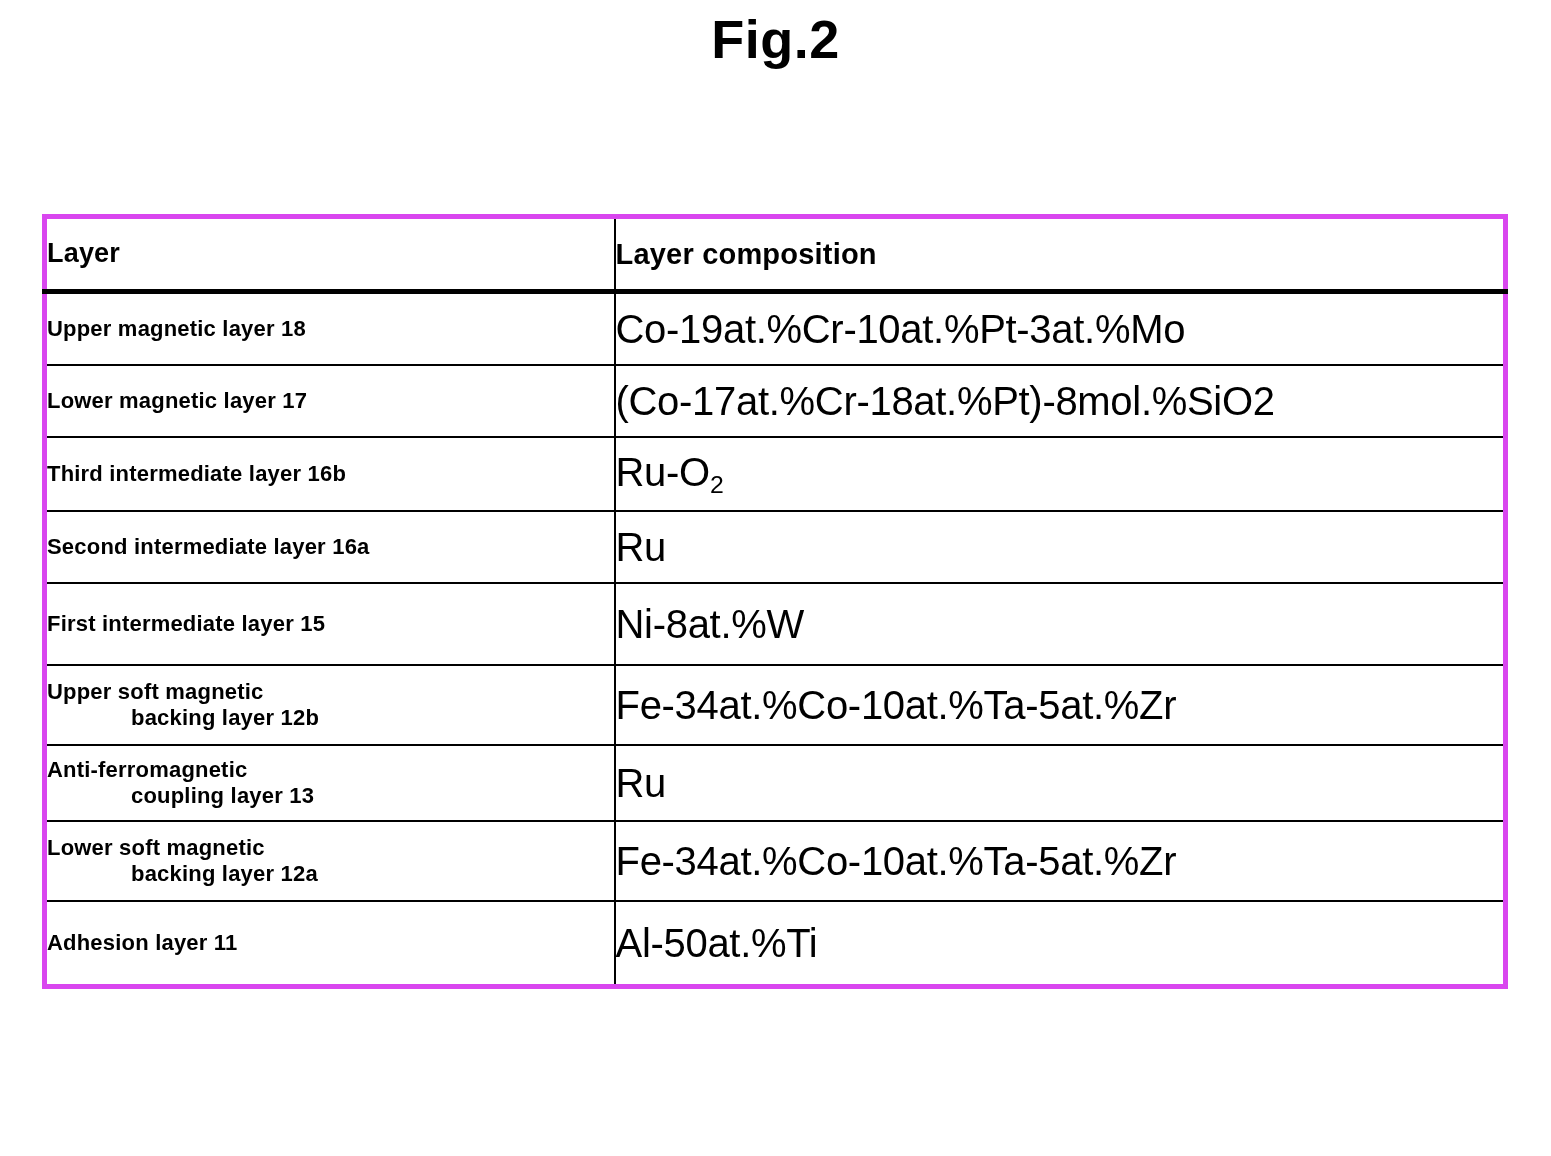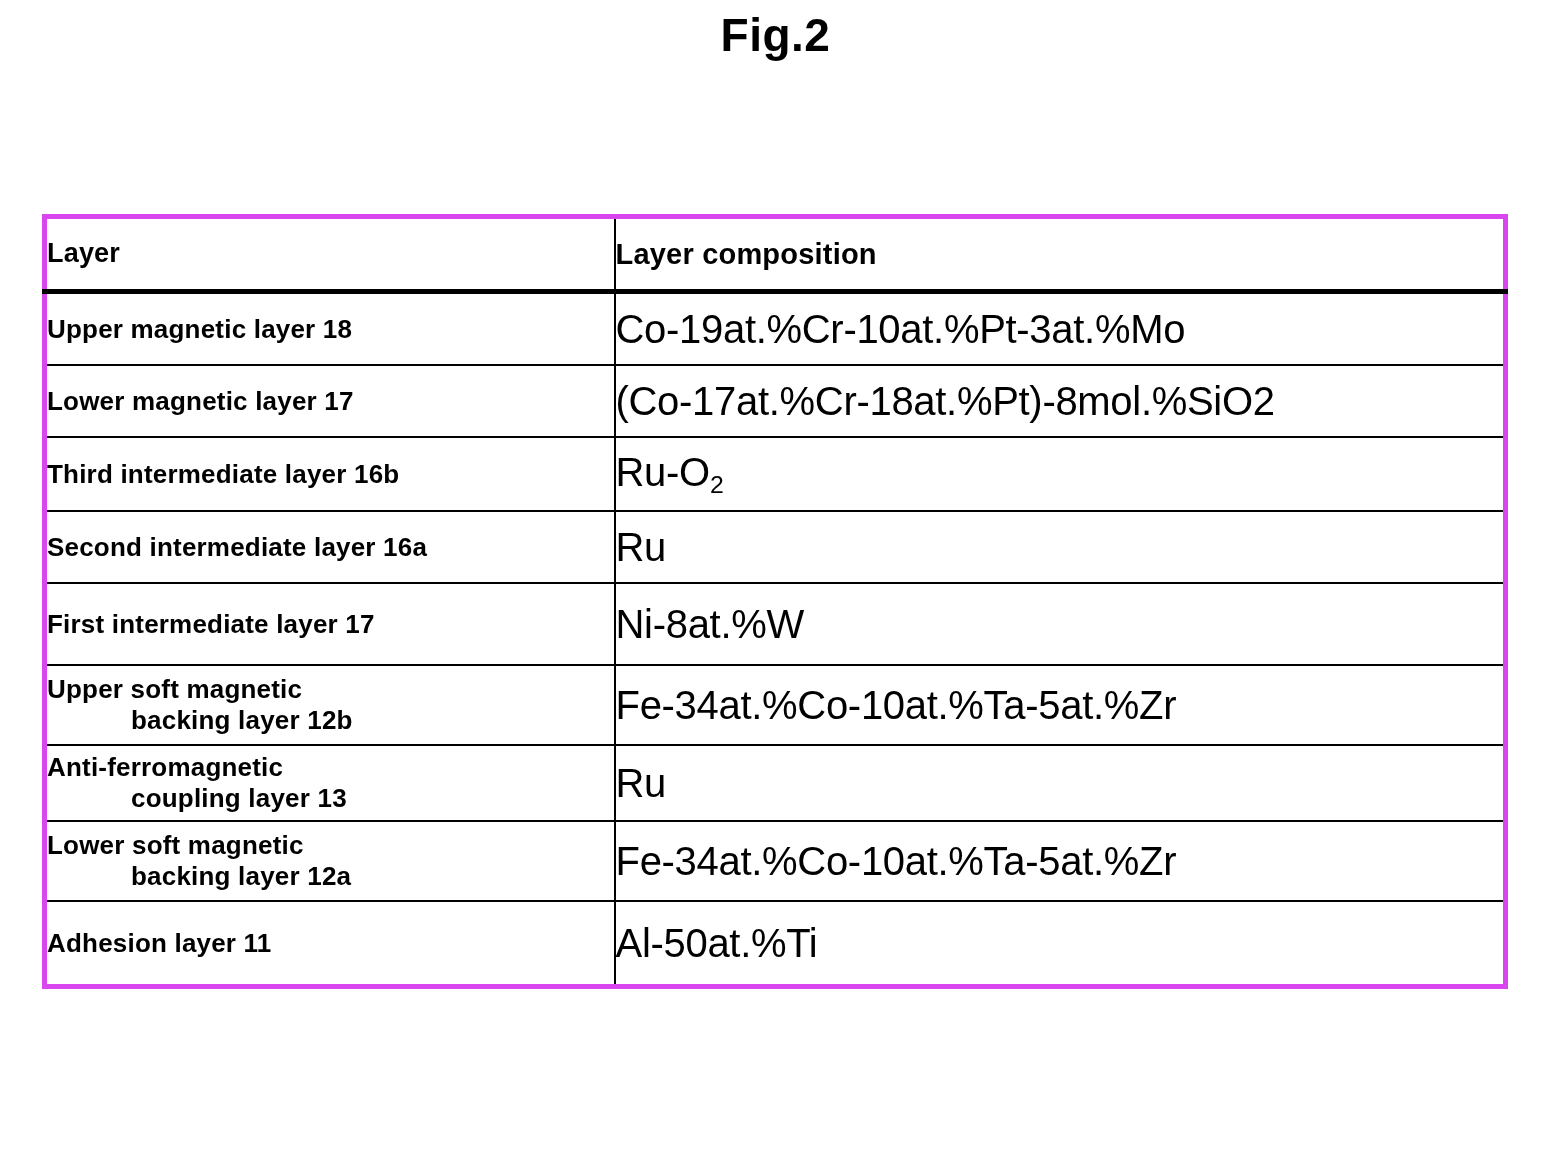--- a/index.html
+++ b/index.html
@@ -15,21 +15,21 @@
     color: #000000;
     overflow: hidden;
   }
 
   #figure-title {
     position: absolute;
     top: 8px;
     left: 0;
     width: 1551px;
     text-align: center;
-    font-size: 46px;
+    font-size: 54px;
     font-weight: bold;
     letter-spacing: 0.5px;
     font-family: "Liberation Sans", sans-serif;
   }
 
   #spec-table {
     position: absolute;
     left: 42px;
     top: 214px;
     width: 1461px;
@@ -45,21 +45,21 @@
   #spec-table th {
     border: 2px solid #000;
     padding: 0;
     vertical-align: middle;
     text-align: left;
   }
 
   
   .cell-layer {
     font-weight: bold;
-    font-size: 26px;
+    font-size: 22px;
     line-height: 1.18;
     padding: 6px 10px 6px 28px;
     font-family: "Liberation Sans", sans-serif;
     letter-spacing: 0.2px;
   }
   .cell-layer .line2 {
     display: block;
     padding-left: 84px;
   }
 
@@ -152,21 +152,21 @@
     <tr class="r-4">
       <td class="cell-layer">
         <span>Second intermediate layer 16a</span>
       </td>
       <td class="cell-comp">
         <span>Ru</span>
       </td>
     </tr>
     <tr class="r-5">
       <td class="cell-layer">
-        <span>First intermediate layer 17</span>
+        <span>First intermediate layer 15</span>
       </td>
       <td class="cell-comp">
         <span>Ni-8at.%W</span>
       </td>
     </tr>
     <tr class="r-7">
       <td class="cell-layer">
         <span>Upper soft magnetic</span>
         <span class="line2">backing layer 12b</span>
       </td>

